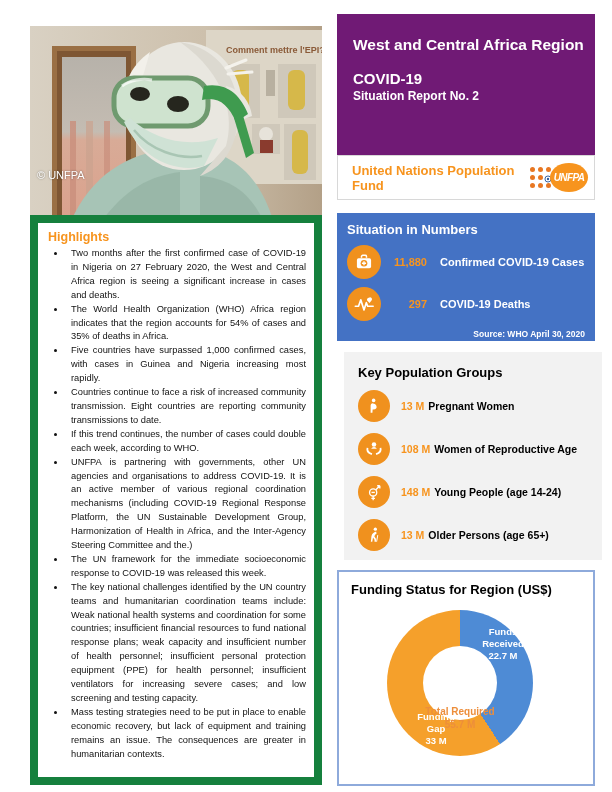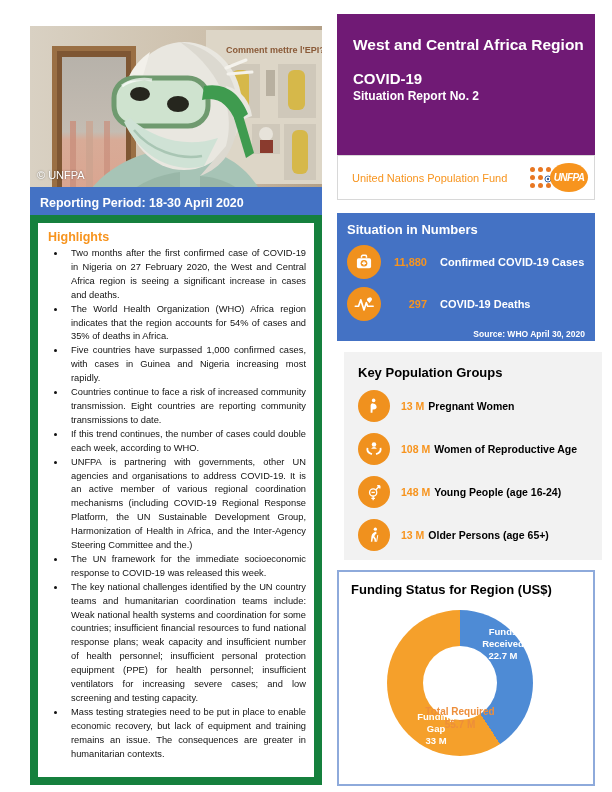--- a/index.html
+++ b/index.html
@@ -39,21 +39,21 @@
   }
   .ob-region { font-size:15.5px; font-weight:bold; line-height:1.22; }
   .ob-disease { font-size:15px; font-weight:bold; margin-top:15px; }
   .ob-report { font-size:12px; font-weight:bold; margin-top:2px; }
 
   .org-strip {
     left:337px; top:155px; width:258px; height:45px; background:#fff;
     border:1px solid #D8D8D8; box-sizing:border-box; display:flex;
     align-items:center; justify-content:space-between; padding:0 6px 0 14px;
   }
-  .org-name { color:#F7941E; font-weight:normal; font-size:11px; }
+  .org-name { color:#F7941E; font-weight:bold; font-size:13px; }
   .logo { display:flex; align-items:center; }
   .dot-grid { display:grid; grid-template-columns:repeat(3,8px); grid-auto-rows:8px; align-items:center; justify-items:center; }
   .dot { width:5px; height:5px; border-radius:50%; background:#E87722; }
   .logo-ellipse {
     width:38px; height:29px; border-radius:50%; background:#F7941E; color:#fff;
     display:flex; align-items:center; justify-content:center; font-weight:bold;
     font-style:italic; font-size:10px; letter-spacing:-0.6px; margin-left:-2px;
   }
 
   .blue-box {
@@ -171,21 +171,20 @@
       <path d="M92 60 C100 54 112 52 122 54" stroke="#ffffff" stroke-width="3" fill="none" opacity="0.7"></path>
 
       <path d="M174 60 C196 56 210 68 218 88 L206 96 C198 78 188 70 172 74 Z" fill="#3f9b4f"></path>
       <path d="M204 92 L216 132 L224 127 L212 86 Z" fill="#3f9b4f"></path>
 
       <path d="M94 96 C110 130 142 148 174 140 L188 112 C158 122 124 114 100 92 Z" fill="#cfe2d5"></path>
       <path d="M104 104 C120 124 148 134 172 130" stroke="#a9c6b4" stroke-width="2.5" fill="none"></path>
     </g>
   </svg>
   <div class="photo-credit">© UNFPA</div>
-  <div class="banner">Reporting Period: 18-30 April 2020</div>
 </div>
 
 <div class="abs highlights">
   <div class="hl-title">Highlights</div>
   <ul class="hl-list">
     <li>Two months after the first confirmed case of COVID-19 in Nigeria on 27 February 2020, the West and Central Africa region is seeing a significant increase in cases and deaths.</li>
     <li>The World Health Organization (WHO) Africa region indicates that the region accounts for 54% of cases and 35% of deaths in Africa.</li>
     <li>Five countries have surpassed 1,000 confirmed cases, with cases in Guinea and Nigeria increasing most rapidly.</li>
     <li>Countries continue to face a risk of increased community transmission. Eight countries are reporting community transmissions to date.</li>
     <li>If this trend continues, the number of cases could double each week, according to WHO.</li>
@@ -282,21 +281,21 @@
   <div class="pop-row">
     <span class="pop-icon">
       <svg width="20" height="20" viewBox="0 0 24 24" fill="none" stroke="#fff" stroke-width="1.6">
         <circle cx="11" cy="12.5" r="4.3"></circle>
         <path d="M9 12.5h4"></path>
         <path d="M14.2 9.2L19 4.5M19 4.5h-3.2M19 4.5v3.2"></path>
         <path d="M11 16.8V22M8.8 19.6h4.4"></path>
       </svg>
     </span>
     <span class="pop-value">148 M</span>
-    <span class="pop-label">Young People (age 16-24)</span>
+    <span class="pop-label">Young People (age 14-24)</span>
   </div>
 
   <div class="pop-row">
     <span class="pop-icon">
       <svg width="18" height="18" viewBox="0 0 24 24" fill="#fff">
         <circle cx="13.8" cy="4.2" r="2.2"></circle>
         <path d="M14.8 7.4c-3.2.7-5.6 3.2-6.2 6.4L7.8 21h1.9l1-5.6 2 2.8V21h1.9v-3.9l-2.1-3.2c.4-1.8 1.5-3.2 3-3.9z"></path>
         <path d="M16.4 12l1.3.3-1.6 8.7h-1.3z"></path>
       </svg>
     </span>

